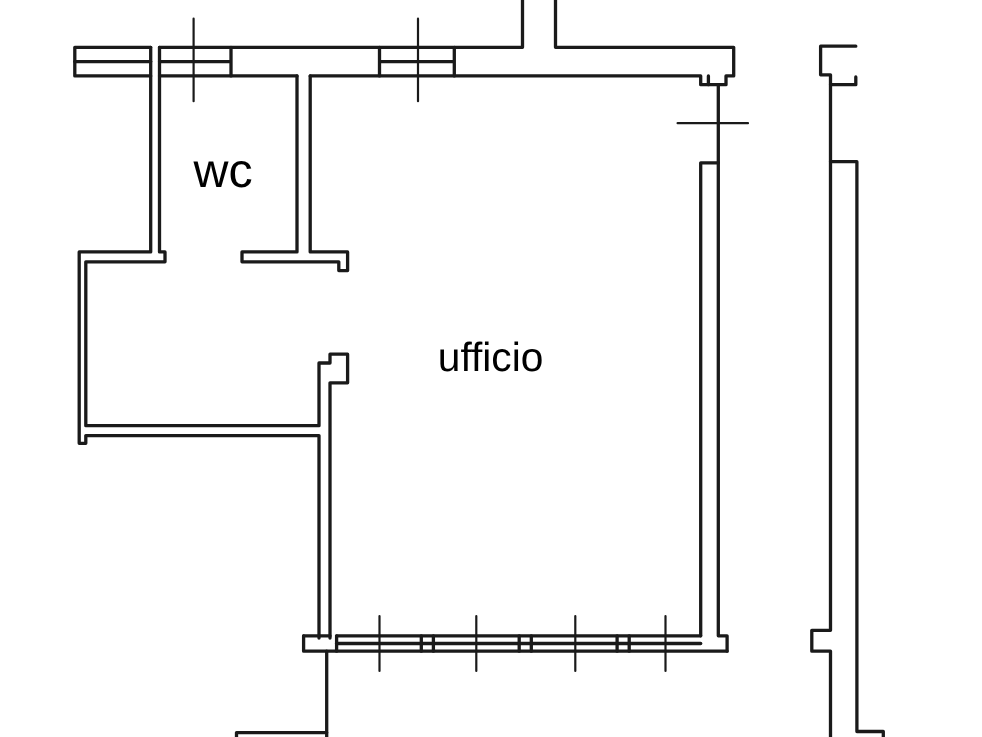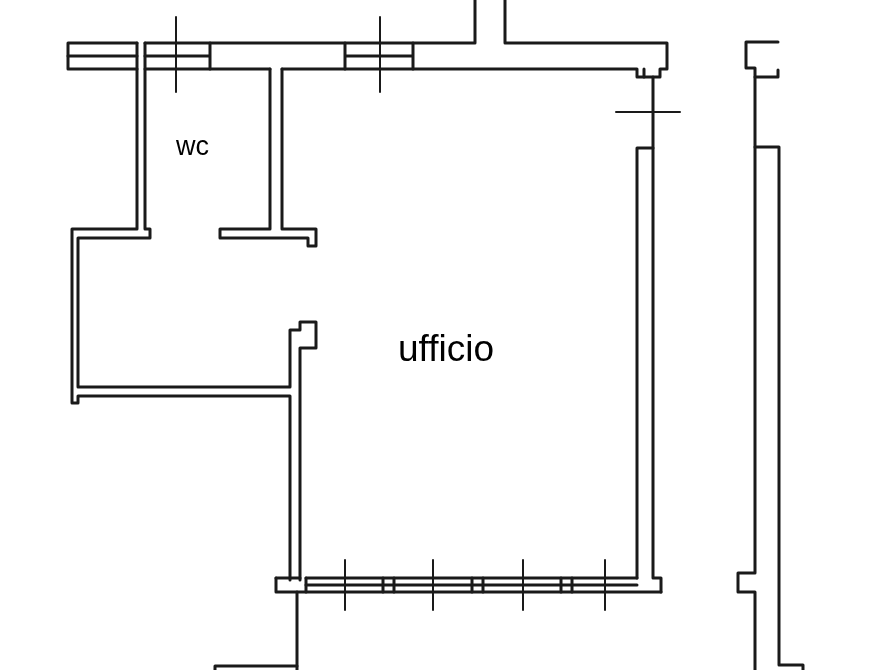--- a/index.html
+++ b/index.html
@@ -1,22 +1,22 @@
 <!DOCTYPE html>
 <html><head>
 <meta charset="utf-8">
 <style>
   html, body { margin:0; padding:0; background:#ffffff; }
   body { width:893px; height:670px; overflow:hidden; position:relative; }
   #plan { position:absolute; left:0; top:0; width:893px; height:670px; }
   .w { fill:none; stroke:#1a1a1a; stroke-width:3; stroke-linejoin:round; stroke-linecap:round; }
   .t { fill:none; stroke:#1a1a1a; stroke-width:2; stroke-linecap:round; }
   .lbl { position:absolute; font-family:"Liberation Sans", sans-serif; color:#000; }
-  #lbl-wc { left:176px; top:131px; font-size:27px; }
-  #lbl-uff { left:398px; top:328px; font-size:37px;text-align:right; }
+  #lbl-wc { left:176px; top:131px; font-size:44px; }
+  #lbl-uff { left:398px; top:304px; font-size:37px;text-align:right; }
 </style>
 </head>
 <body>
 
 <svg id="plan" viewBox="0 0 893 670" xmlns="http://www.w3.org/2000/svg">
 
   <g>
     <path class="w" d="M68 43 H137 M68 43 V69 H137"></path>
     <path class="w" d="M68 56 H137"></path>
     <path class="w" d="M145 43 H475 V0"></path>

